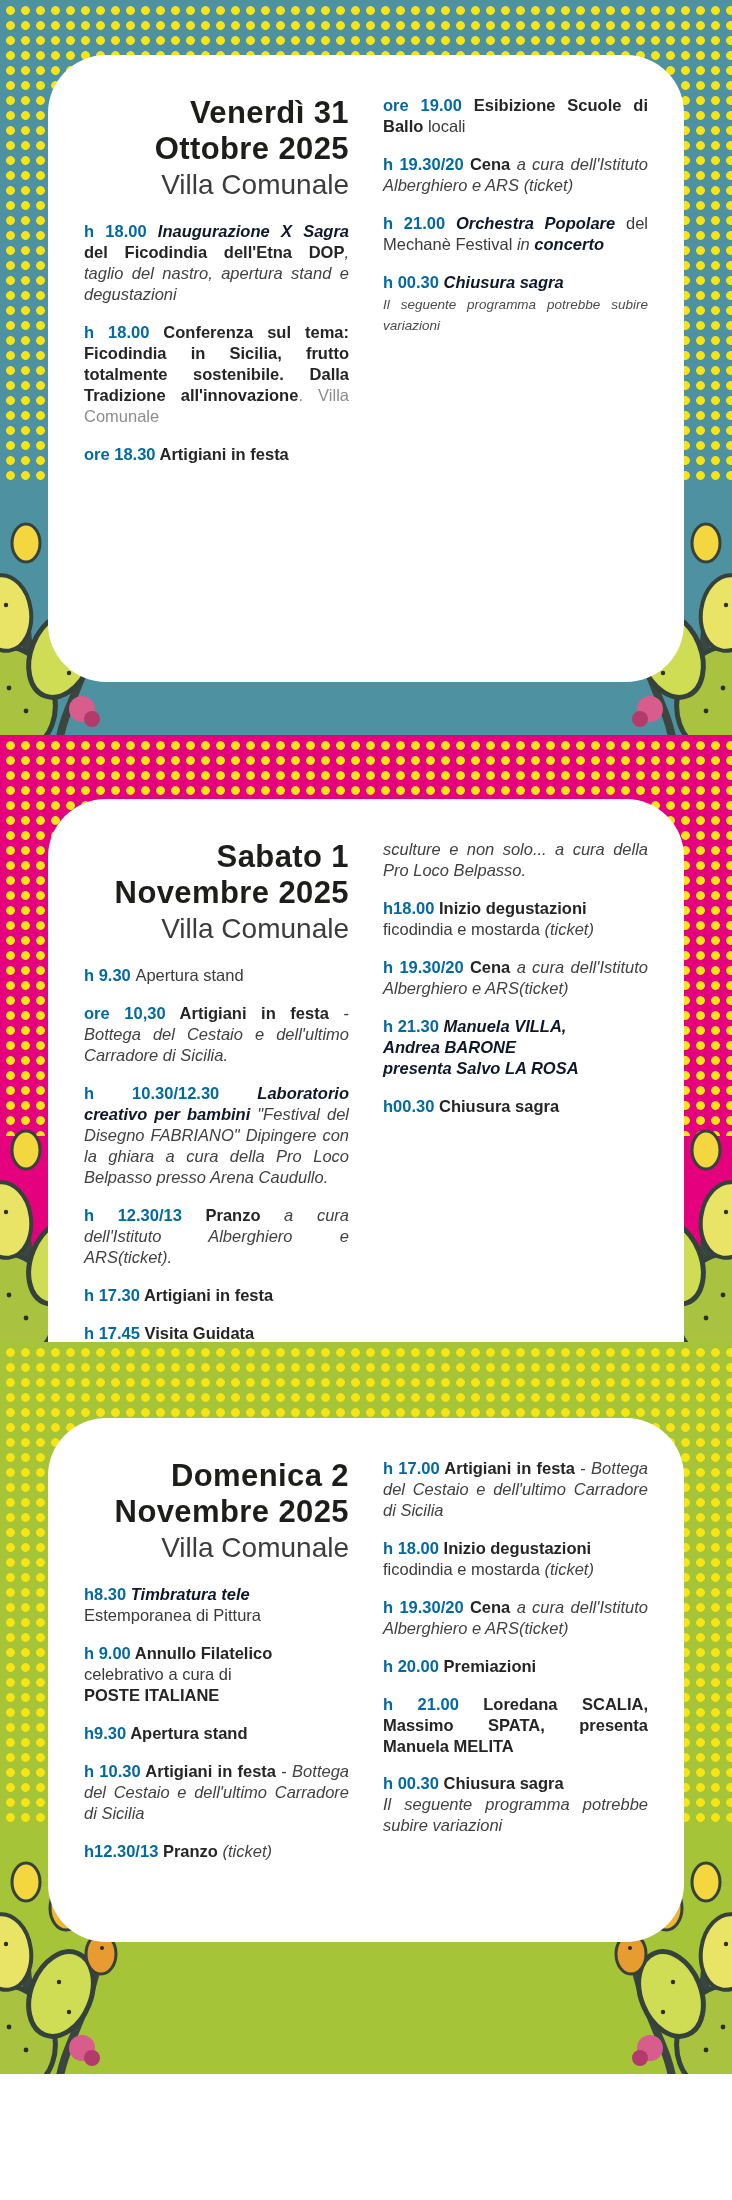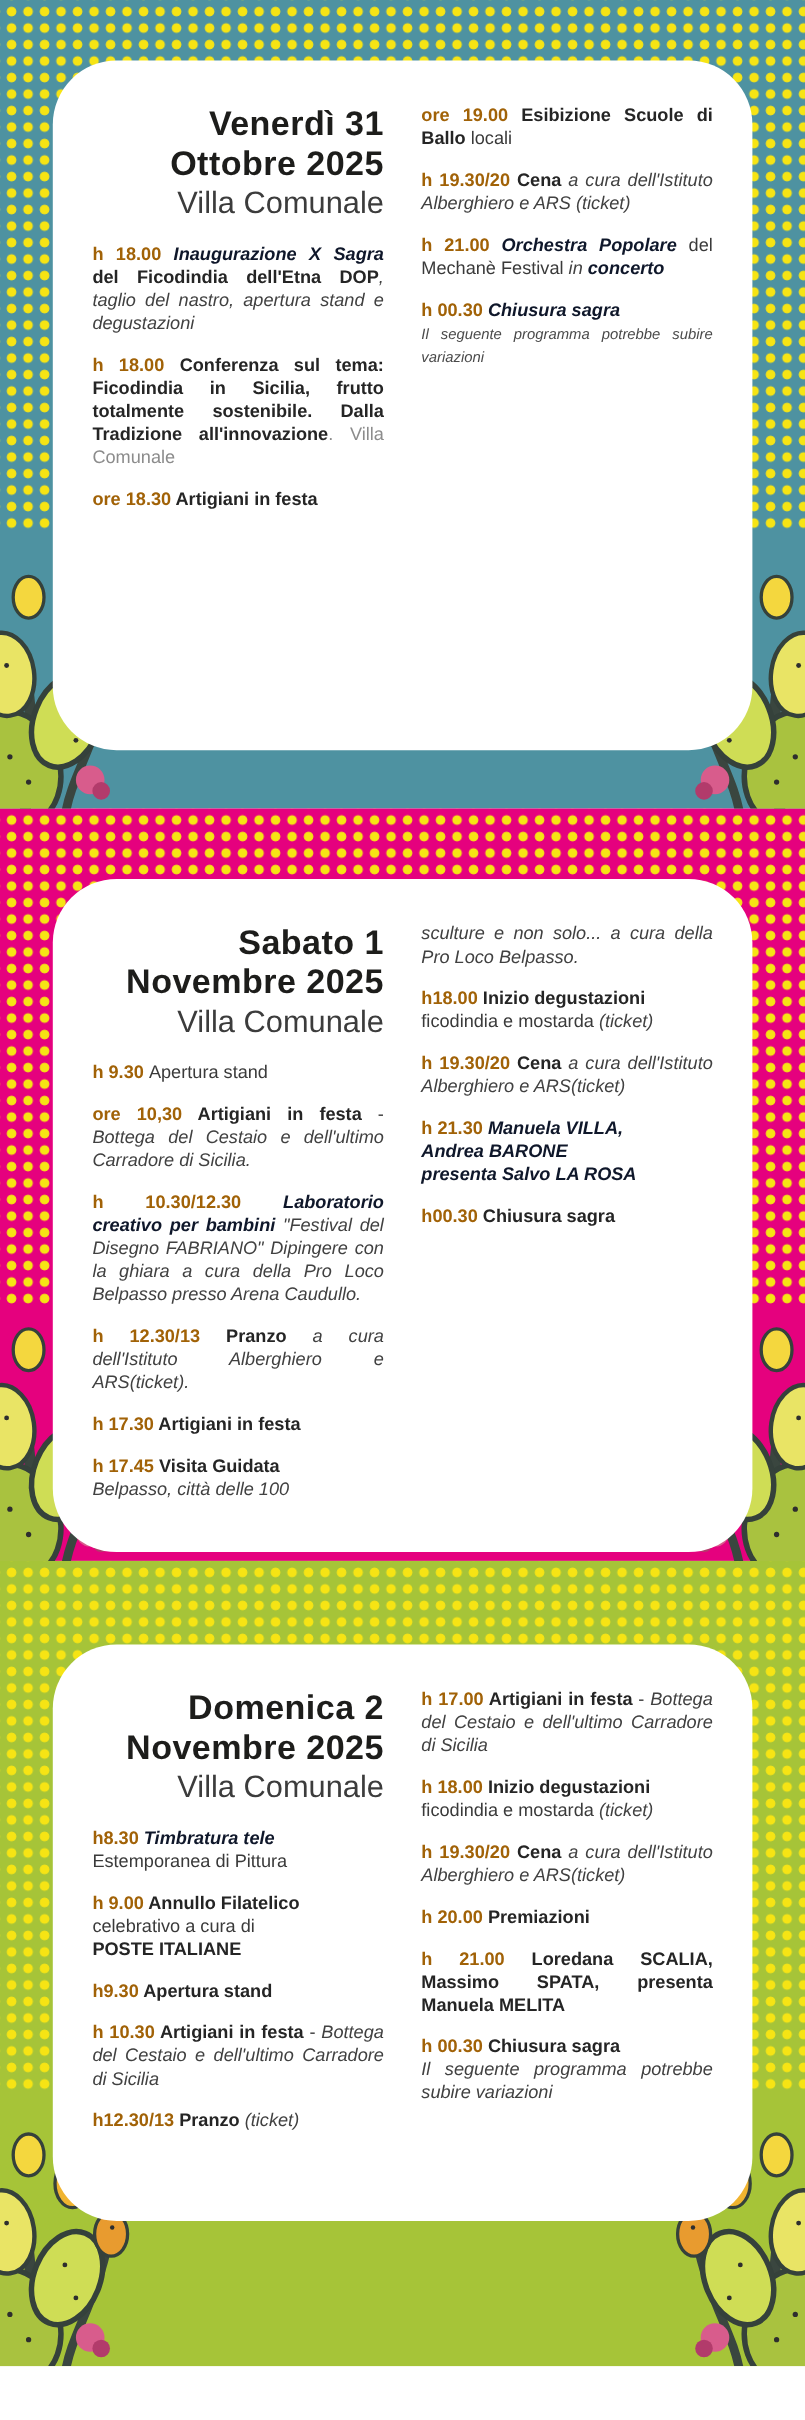--- a/index.html
+++ b/index.html
@@ -1,42 +1,42 @@
 <!DOCTYPE html>
 <html><head>
 <meta charset="utf-8">
 <style>
   html,body{margin:0;padding:0;background:#ffffff;}
   body{width:732px;font-family:"Liberation Sans","DejaVu Sans",sans-serif;}
   .poster{position:relative;width:732px;height:2200px;overflow:hidden;}
 
   .section{position:relative;width:100%;overflow:hidden;}
   .sec-venerdi{height:735px;background:#4e92a1;}
-  .sec-sabato{height:684px;background:#e5017e;}
+  .sec-sabato{height:607px;background:#e5017e;}
   .sec-domenica{height:732px;background:#a6c438;}
 
   .dots{position:absolute;left:0;top:0;width:100%;height:66%;
     background-image:radial-gradient(circle,#f6e414 4px,rgba(0,0,0,0) 4.7px);
     background-size:15px 15px;background-position:3px 3px;}
 
   .card{position:absolute;left:48px;width:636px;background:#ffffff;
     border-radius:58px;box-sizing:border-box;padding:40px 36px 22px;z-index:2;}
   .sec-venerdi .card{top:55px;height:627px;}
   .sec-sabato .card{top:64px;height:612px;}
   .sec-domenica .card{top:76px;height:524px;}
 
   .cols{display:flex;gap:34px;height:100%;}
   .col{flex:1;min-width:0;}
 
   .header{text-align:right;margin:0 0 20px;}
   .title{font-weight:bold;font-size:31px;line-height:1.15;color:#1d1d1b;letter-spacing:.4px;}
   .subtitle{font-size:28px;color:#3c3c3c;margin-top:3px;}
 
   .entry{margin:0 0 17px;font-size:16.5px;line-height:1.27;color:#3a3a3a;text-align:justify;}
-  .time{color:#a16207;font-weight:bold;white-space:nowrap;}
+  .time{color:#0369a1;font-weight:bold;white-space:nowrap;}
   .s-b{font-weight:bold;color:#252525;}
   .s-bi{font-weight:bold;font-style:italic;color:#0f172a;}
   .s-i{font-style:italic;color:#414141;}
   .s-r{color:#3a3a3a;}
   .s-g{color:#8c8c8c;}
   .s-nt{font-style:italic;font-size:13.5px;color:#4a4a4a;}
 
   .cactus{position:absolute;bottom:-8px;z-index:1;}
   .cactus-left{left:-36px;}
   .cactus-right{right:-36px;transform:scaleX(-1);}

